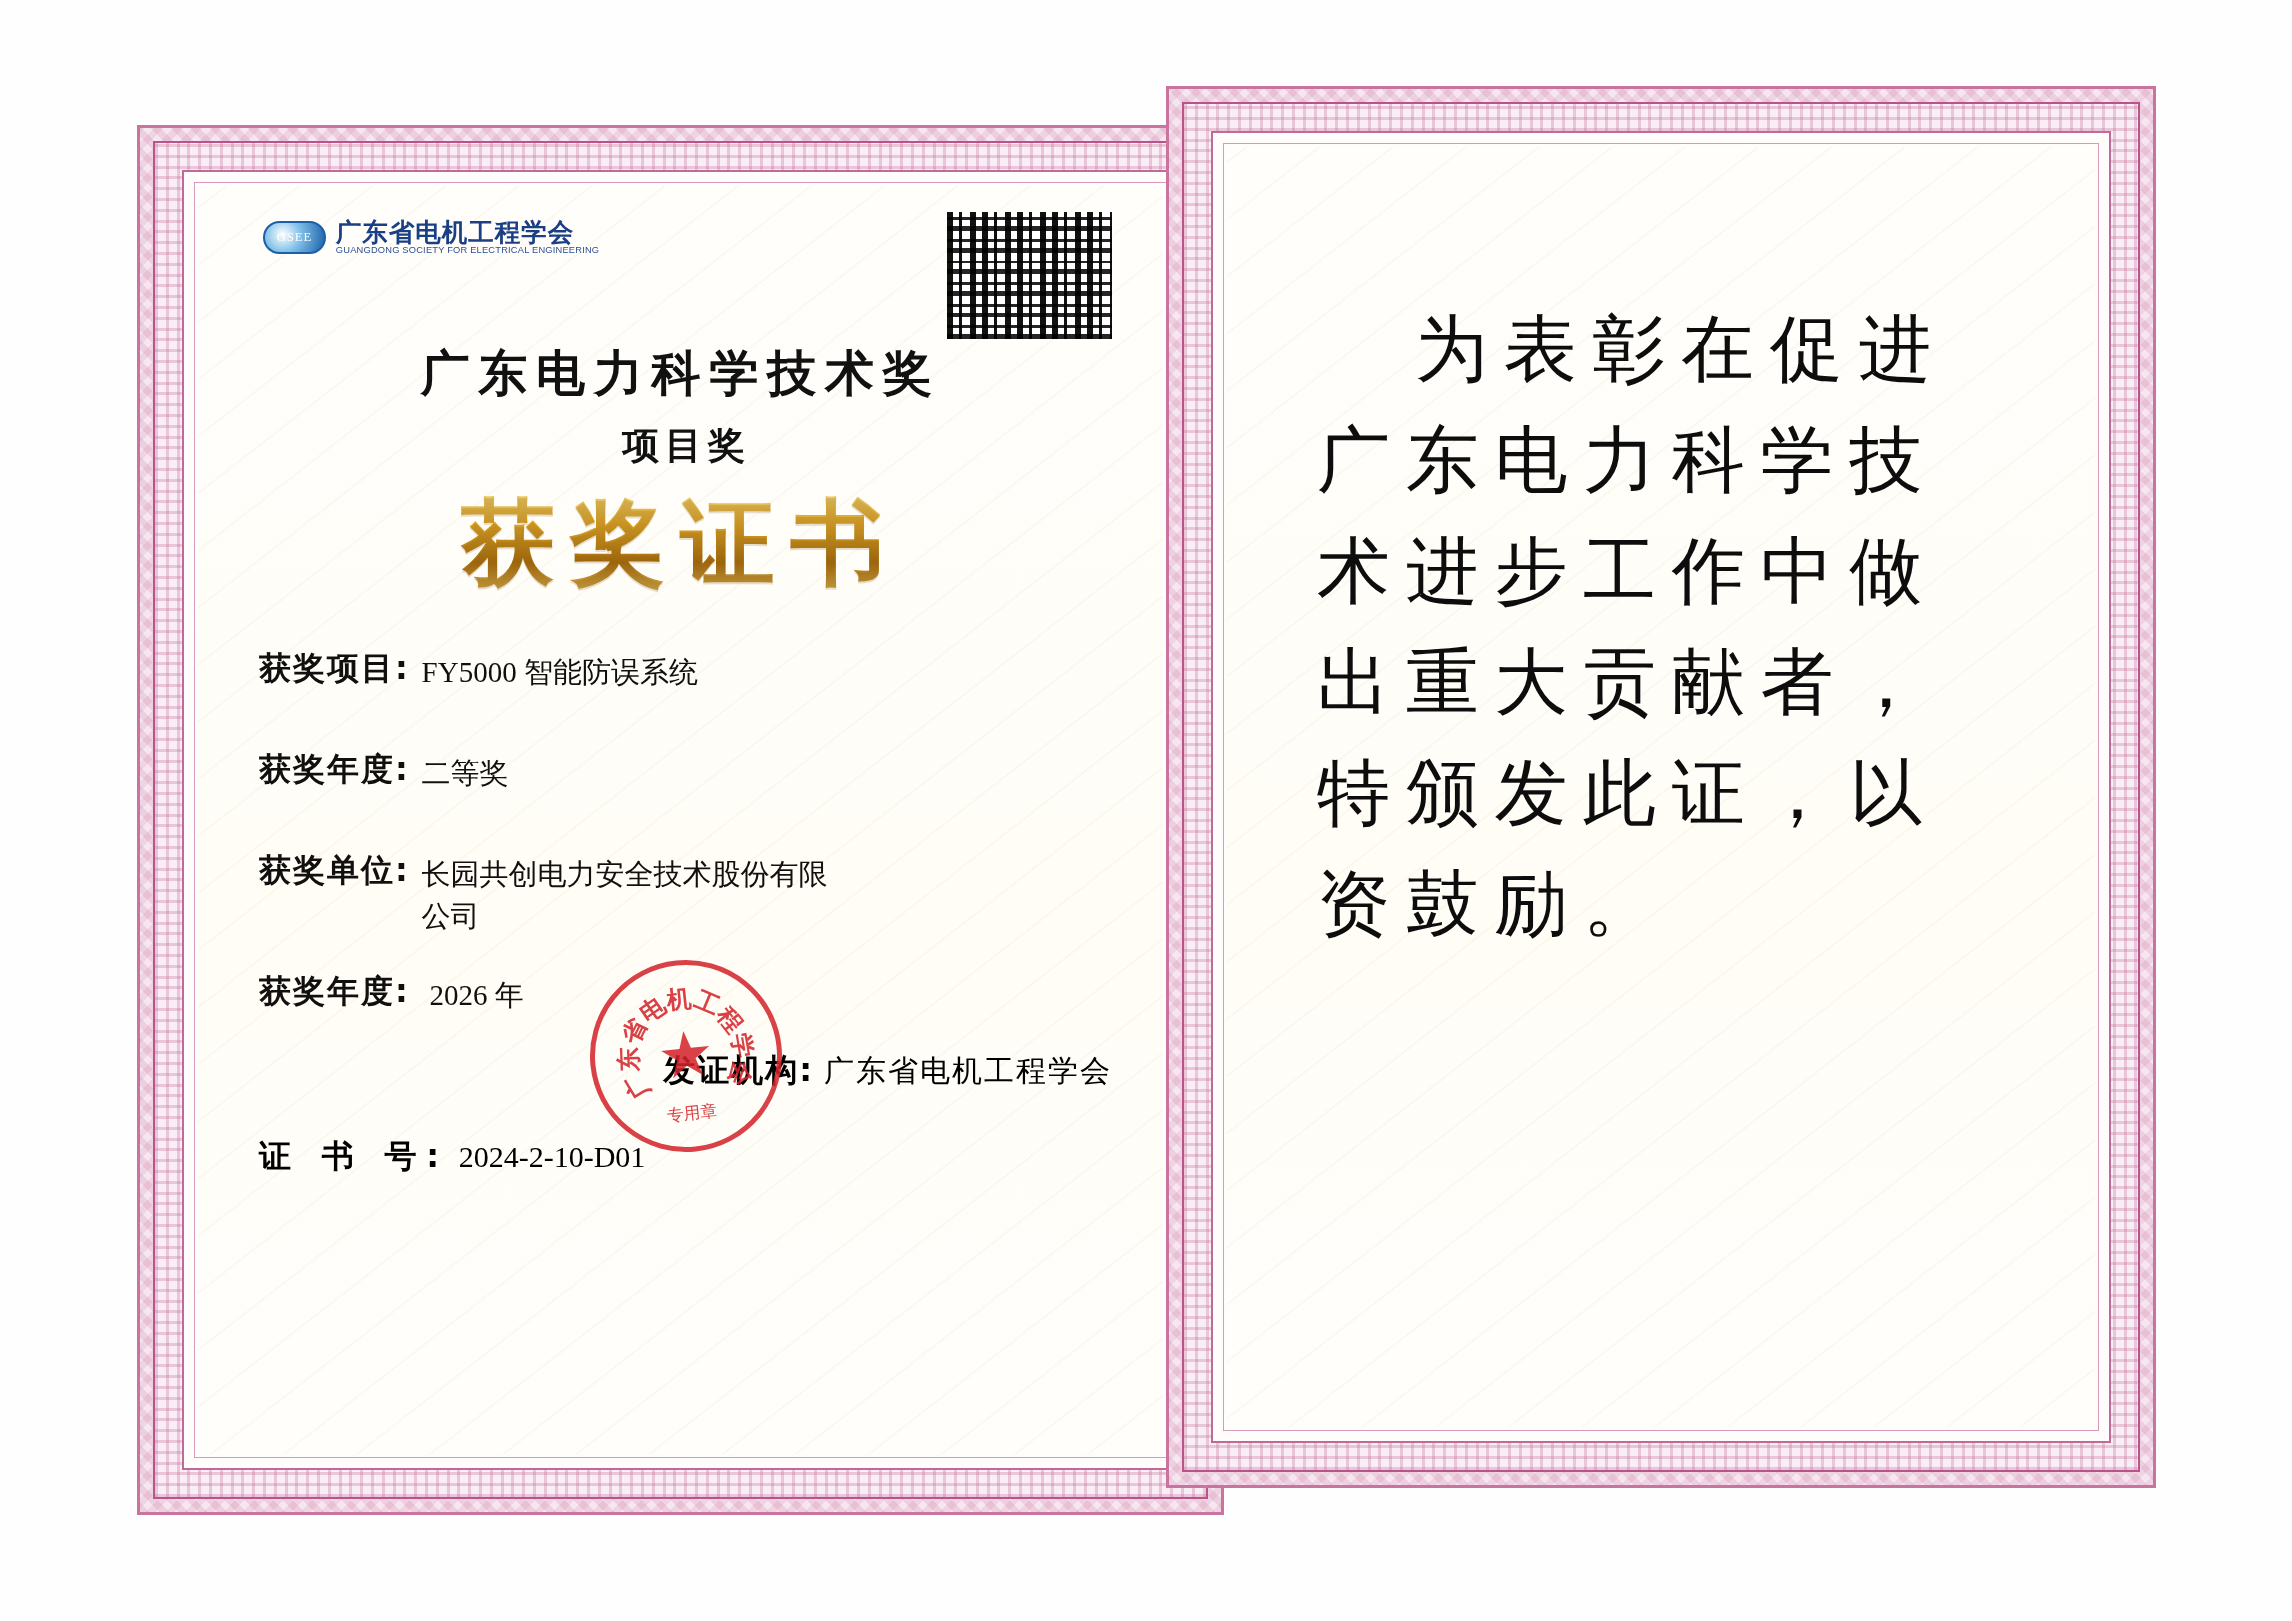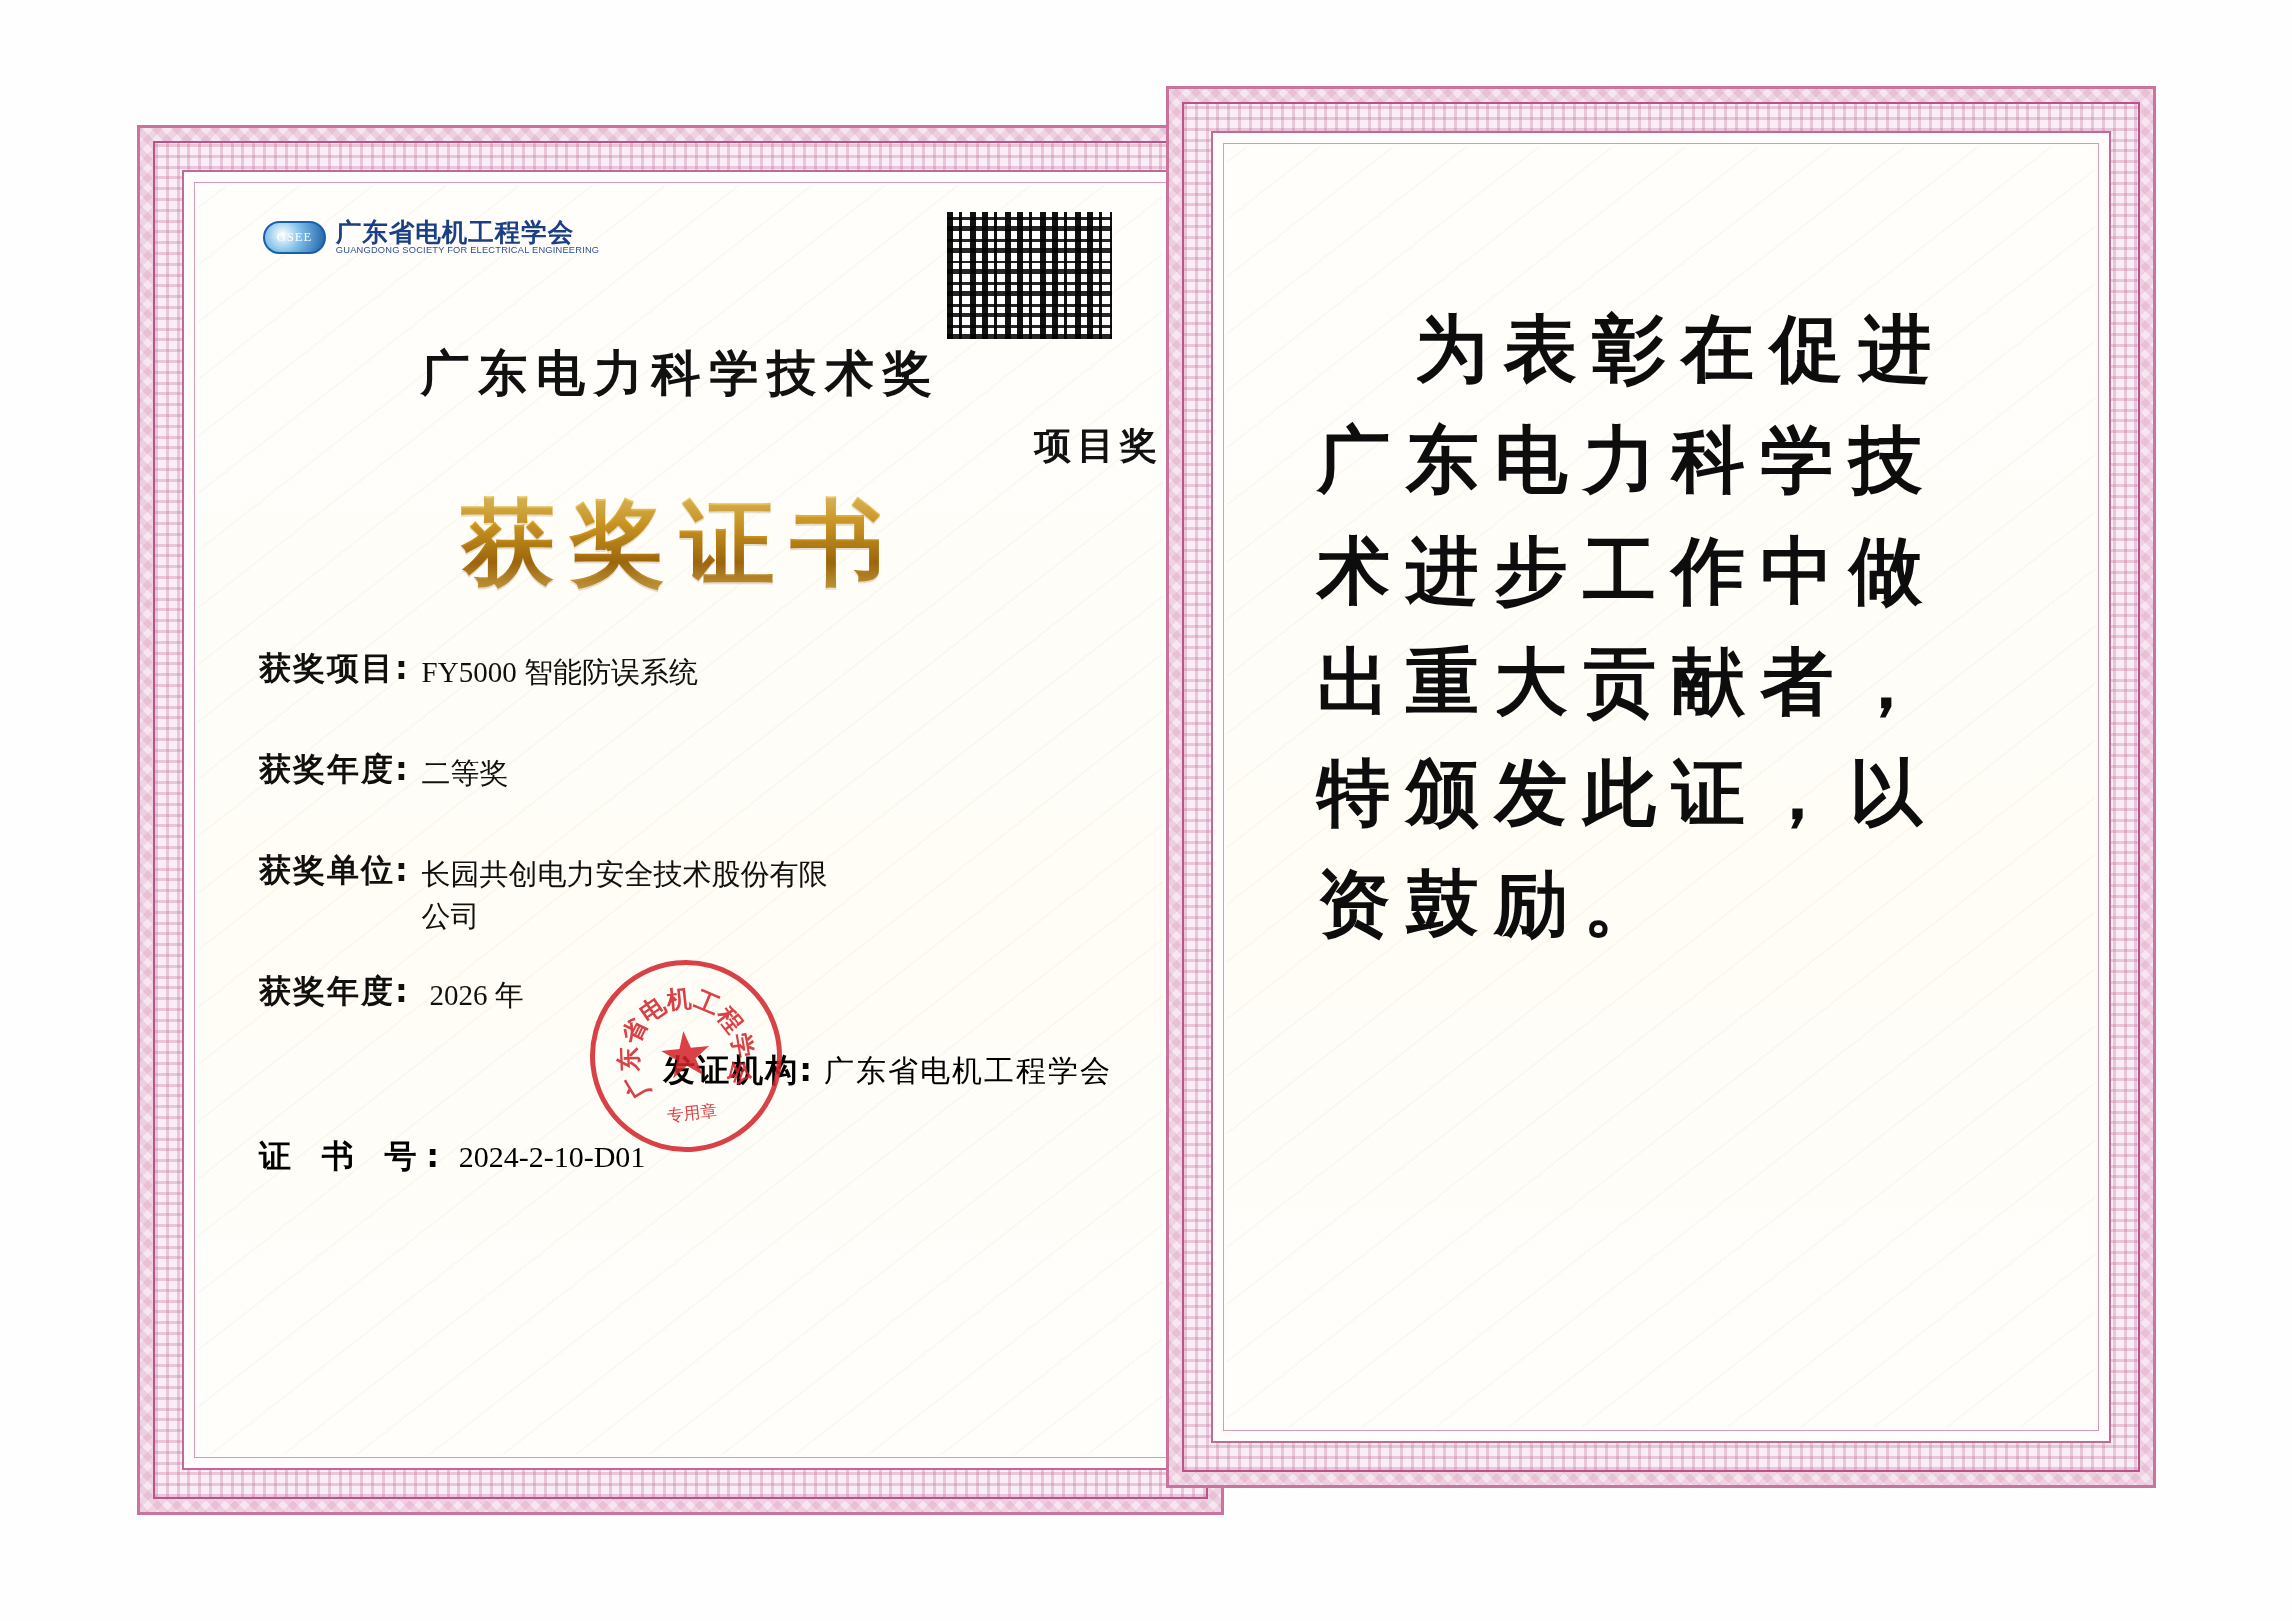--- a/index.html
+++ b/index.html
@@ -96,21 +96,21 @@
     position: absolute; left: 0; right: 0; top: 155px;
     text-align: center;
     font-family: "DejaVu Sans", sans-serif;
     font-weight: bold;
     font-size: 49px;
     letter-spacing: 8.8px;
     color: #111111;
   }
   .title-sub {
     position: absolute; left: 12px; right: 0; top: 235px;
-    text-align: right;
+    text-align: center;
     font-family: Liberation Serif, serif;
     font-weight: bold;
     font-size: 37px;
     letter-spacing: 5.9px;
     color: #111111;
   }
   .title-gold {
     position: absolute; left: 0; right: 0; top: 294px;
     text-align: center;
     font-family: "DejaVu Sans", sans-serif;
@@ -217,21 +217,21 @@
   
   .citation {
     position: absolute;
     left: 90px; right: 74px; top: 147px;
     font-family: "DejaVu Sans", sans-serif;
     font-size: 73px;
     line-height: 1.52;
     letter-spacing: 15.7px;
     color: #0d0d0d;
     text-indent: 98px;
-    font-weight: 700;
+    font-weight: 400;
   }
 </style>
 </head>
 <body>
 
 <div class="page">
 
   <div class="cert cert-left">
     <div class="border-outer"></div>
     <div class="border-mid"></div>

